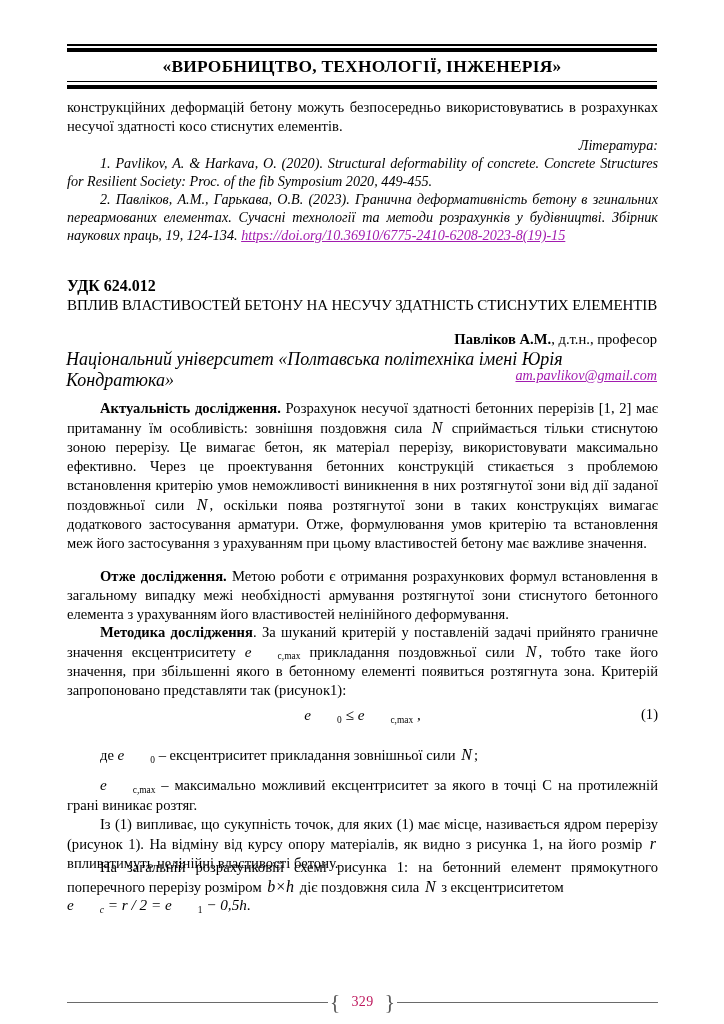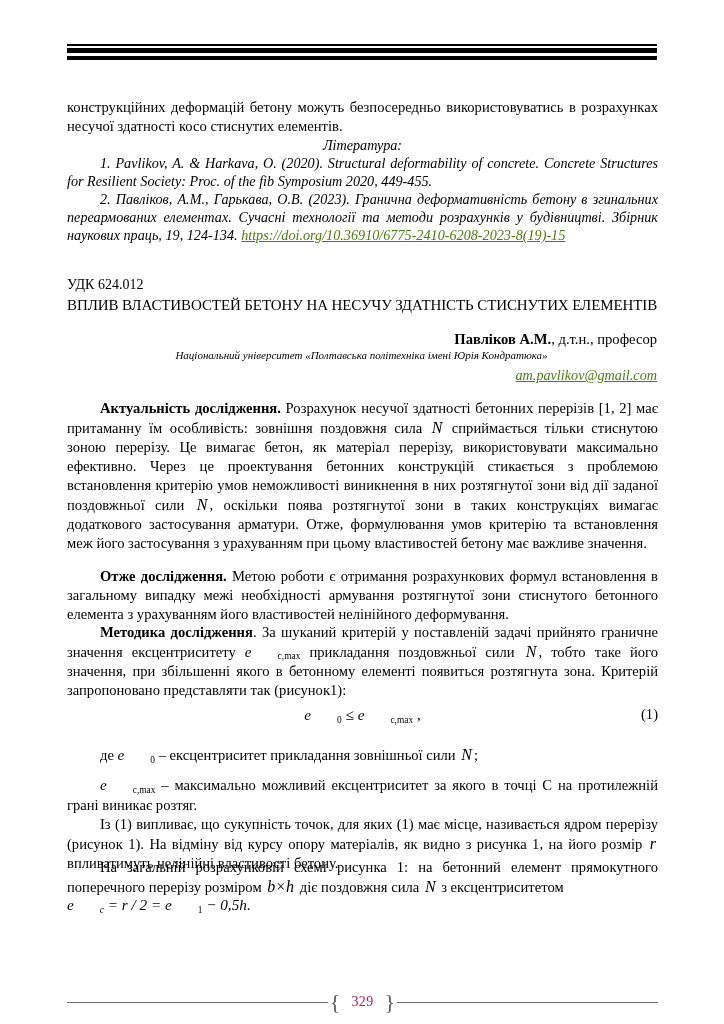--- a/index.html
+++ b/index.html
@@ -54,31 +54,31 @@
     position: absolute;
     left: 67px;
     width: 591px;
     font-size: 14.6px;
     line-height: 1.285;
     text-align: justify;
     text-justify: inter-word;
   }
   .body-block.nojust { text-align: left; }
   .ind { text-indent: 33px; }
-  .ctr { text-align: center; }
+  .ctr { text-align: right; }
   b.run { font-weight: bold; }
 
   .ital-block {
     font-style: italic;
     font-size: 14.2px;
     line-height: 1.27;
   }
 
   a.link {
-    color: #4d7c0f;
+    color: #a21caf;
     text-decoration: underline;
     font-style: italic;
   }
 
   
   .math {
     font-family: "Liberation Serif", "DejaVu Serif", serif;
     font-style: italic;
     font-size: 15.2px;
     white-space: nowrap;
@@ -114,22 +114,22 @@
     top: 0;
     font-style: normal;
     font-size: 14.6px;
   }
 
   
   .udc {
     position: absolute;
     left: 67px;
     top: 277px;
-    font-size: 14px;
-    font-weight: normal;
+    font-size: 16px;
+    font-weight: bold;
   }
   .art-title {
     position: absolute;
     left: 67px;
     top: 296px;
     width: 600px;
     font-size: 15px;
     line-height: 1.2;
     letter-spacing: -0.1px;
   }
@@ -140,22 +140,22 @@
     width: 591px;
     text-align: right;
     font-size: 14.6px;
   }
   .author b { font-weight: bold; }
   .affil {
     position: absolute;
     right: 67px;
     top: 349px;
     width: 591px;
-    text-align: center;
-    font-size: 11px;
+    text-align: left;
+    font-size: 18px;
     font-style: italic;
   }
   .email-line {
     position: absolute;
     right: 67px;
     top: 367px;
     width: 591px;
     text-align: right;
     font-size: 14.2px;
   }
@@ -192,20 +192,21 @@
 </style>
 </head>
 <body>
 
 <div class="page">
 
   <div class="runhead">
     <div class="rule-thin"></div>
     <div class="rule-gap"></div>
     <div class="rule-thick"></div>
+    <div class="runhead-title">«ВИРОБНИЦТВО, ТЕХНОЛОГІЇ, ІНЖЕНЕРІЯ»</div>
     <div class="rule-thin"></div>
     <div class="rule-gap"></div>
     <div class="rule-thick"></div>
   </div>
 
   <div class="body-block" style="top:98px;">конструкційних деформацій бетону можуть безпосередньо використовуватись в розрахунках несучої здатності косо стиснутих елементів.</div>
 
   <div class="body-block ctr ital-block" style="top:136px;">Література:</div>
 
   <div class="body-block ital-block ind" style="top:154px;">

